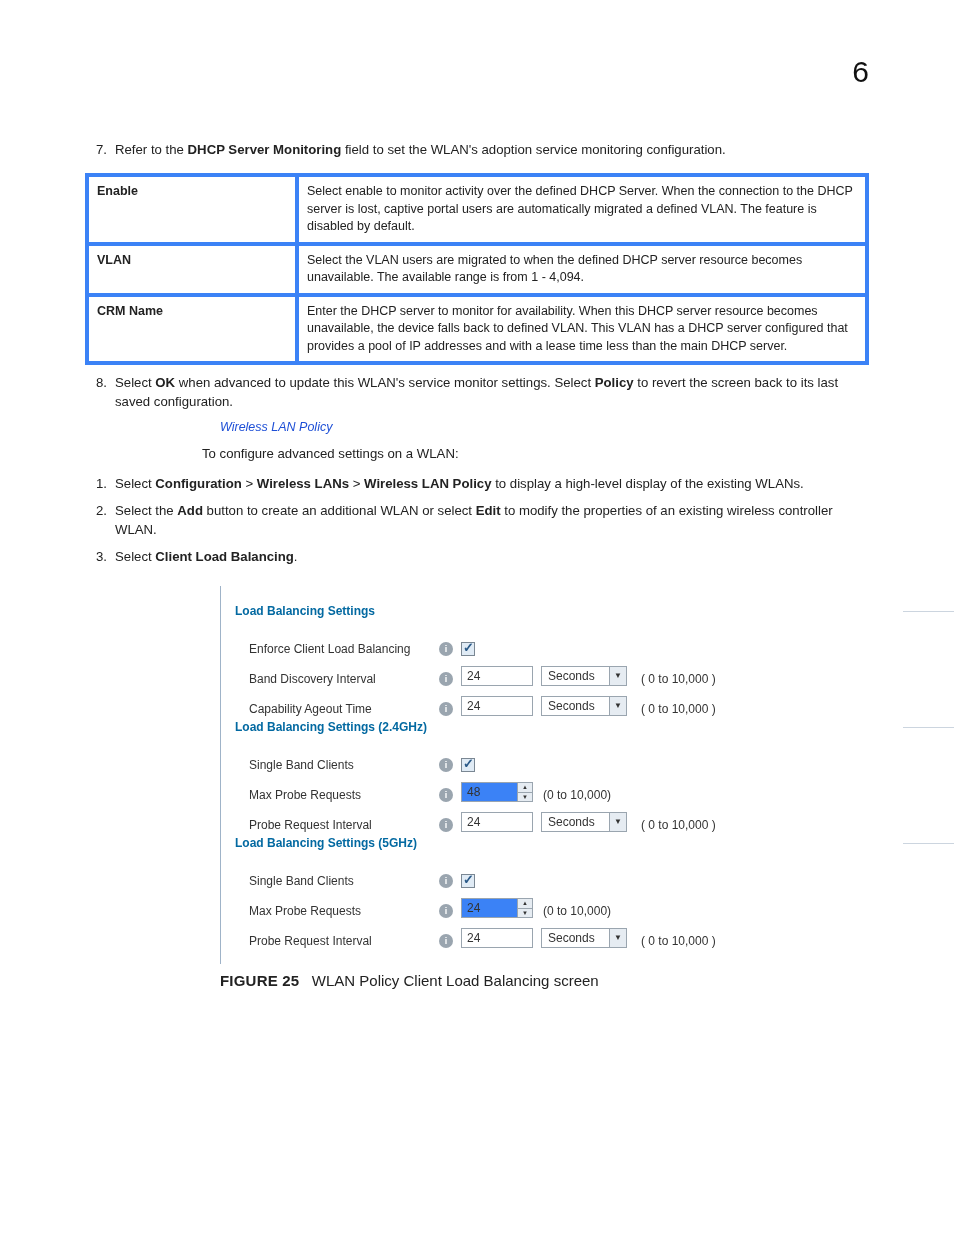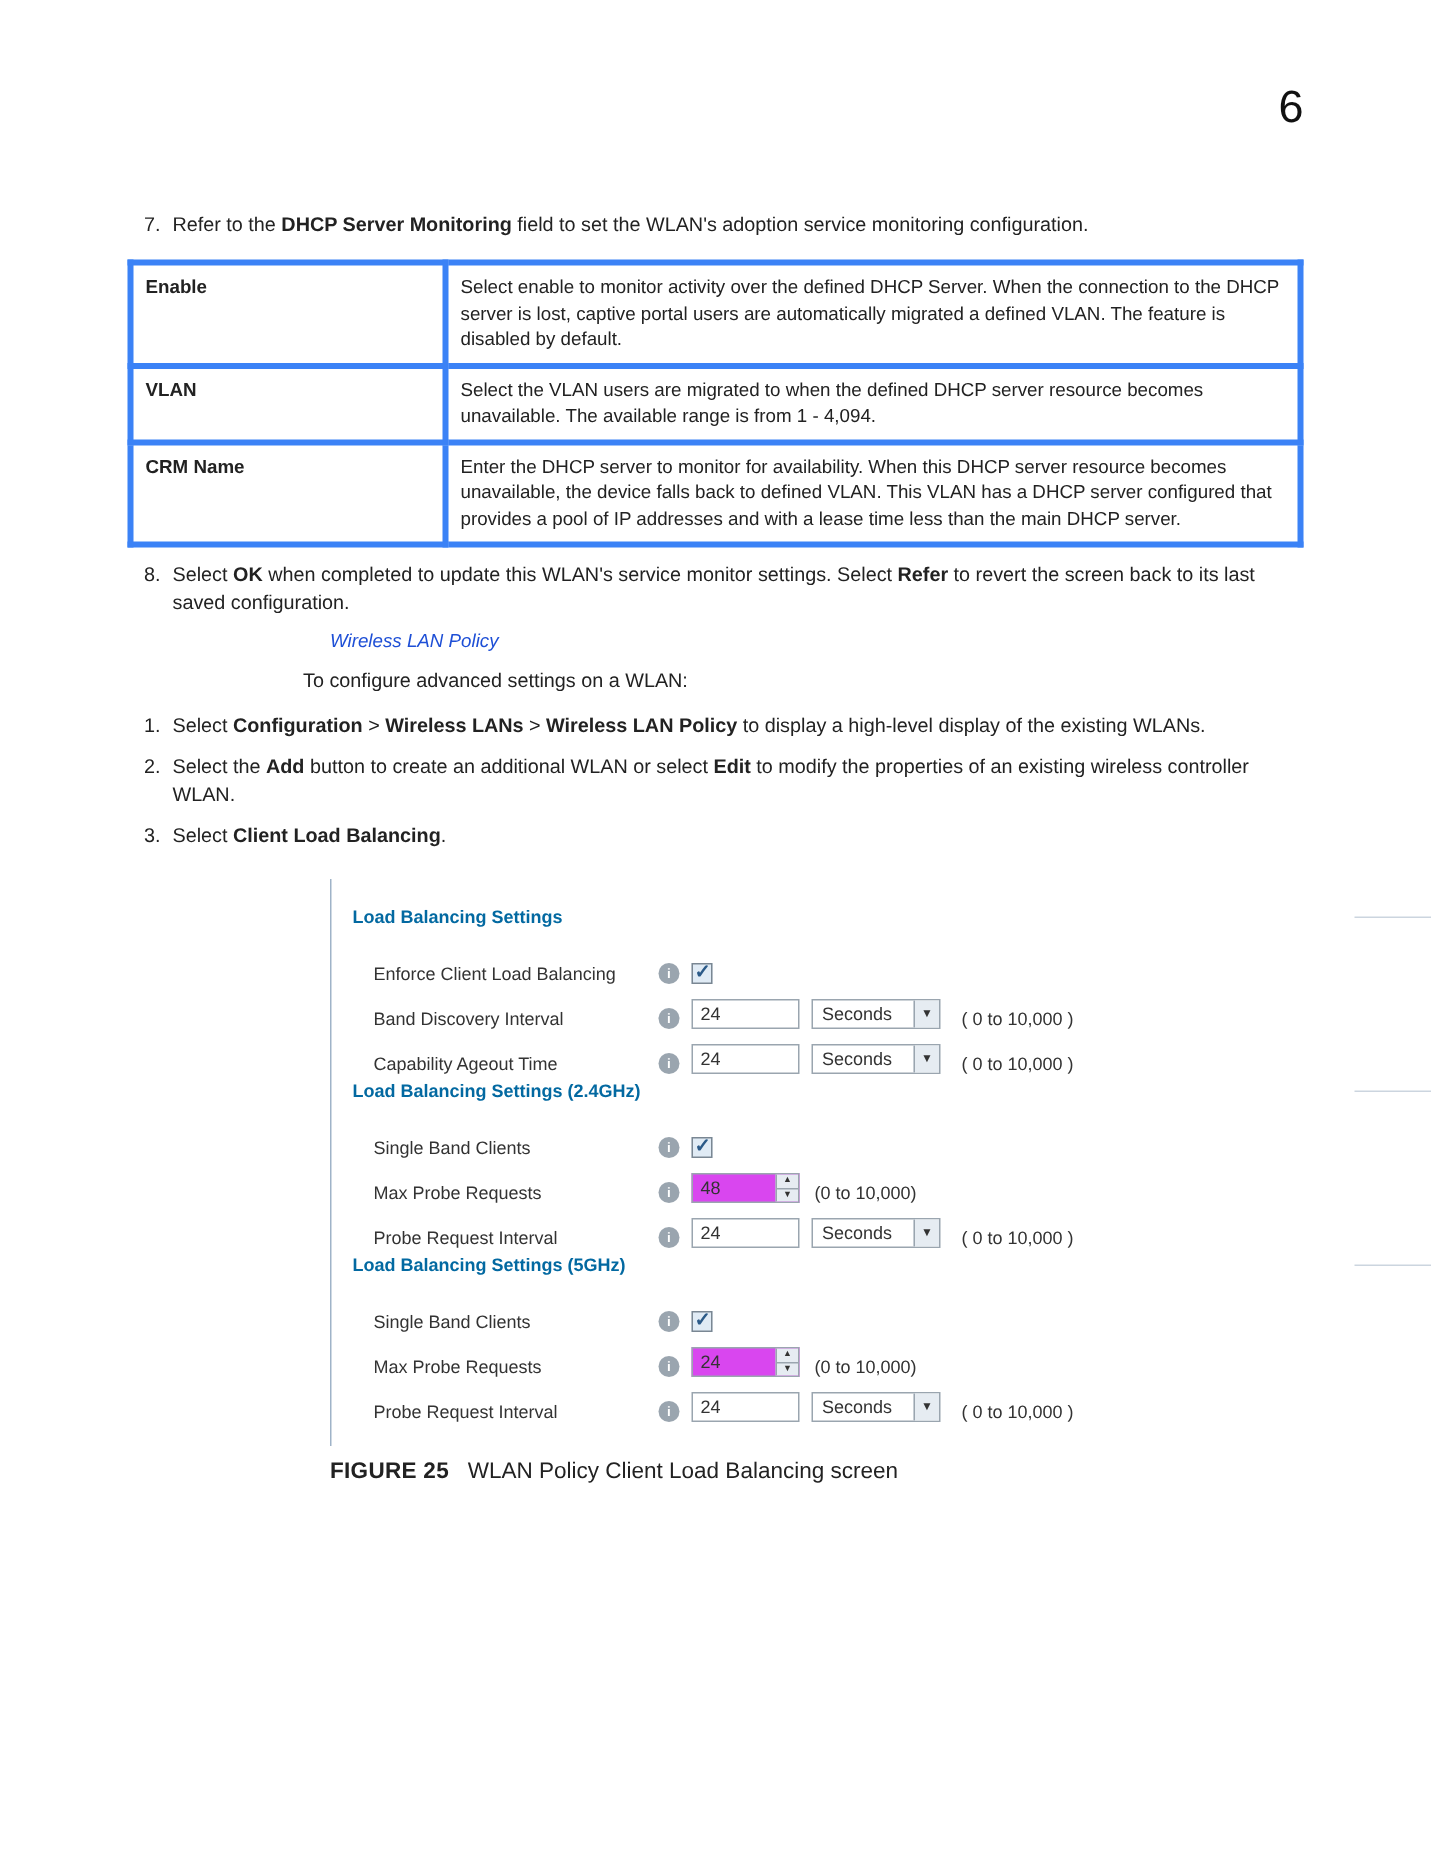--- a/index.html
+++ b/index.html
@@ -159,21 +159,21 @@
     font-size: 12px;
     padding: 0 5px;
     box-sizing: border-box;
     line-height: 18px;
     margin-right: 8px;
   }
   .stepper {
     width: 72px;
     height: 20px;
     border: 1px solid #9aa5af;
-    background: #d946ef;
+    background: #3b82f6;
     display: flex;
     align-items: stretch;
     margin-right: 10px;
     box-sizing: border-box;
   }
   .stepper .sval {
     flex: 1;
     font-size: 12px;
     padding: 0 5px;
     line-height: 18px;
@@ -266,21 +266,21 @@
       <td class="key">CRM Name</td>
       <td>Enter the DHCP server to monitor for availability. When this DHCP server resource becomes unavailable, the device falls back to defined VLAN. This VLAN has a DHCP server configured that provides a pool of IP addresses and with a lease time less than the main DHCP server.</td>
     </tr>
   </tbody>
     </table>
 
   <ol class="num indent">
     <li>
       <span class="n">8.</span>
       <span class="t">
-        <span>Select </span><span class="b">OK</span><span> when completed to update this WLAN's service monitor settings. Select </span><span class="b">Refer</span><span> to revert the screen back to its last saved configuration.</span>
+        <span>Select </span><span class="b">OK</span><span> when advanced to update this WLAN's service monitor settings. Select </span><span class="b">Policy</span><span> to revert the screen back to its last saved configuration.</span>
       </span>
     </li>
   </ol>
 
 
   <div style="margin-left:135px;">
     <a href="#" class="crumb">Wireless LAN Policy</a>
   </div>
 
   <p class="indent">To configure advanced settings on a WLAN:</p>

